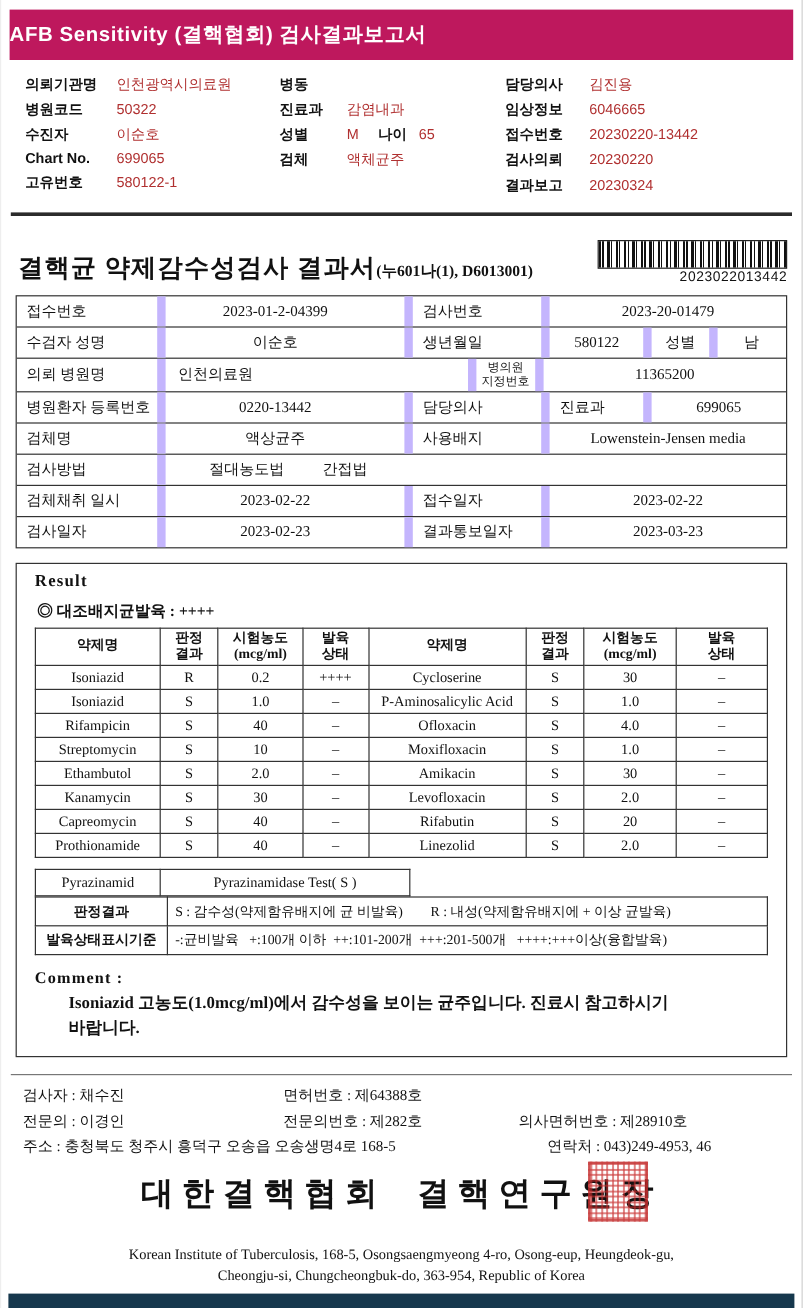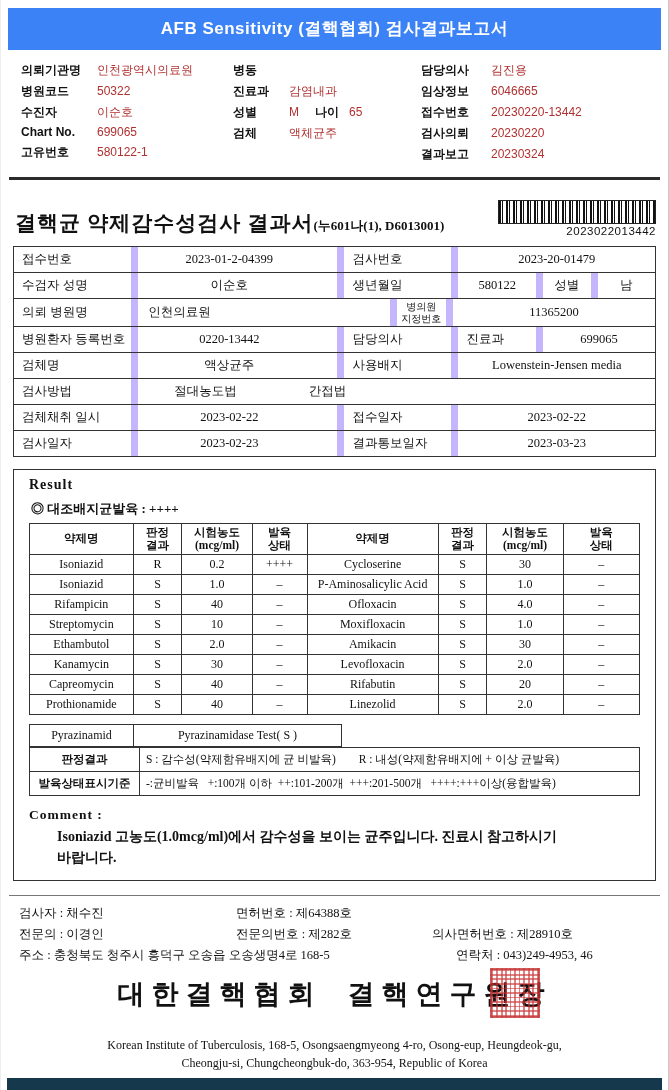--- a/index.html
+++ b/index.html
@@ -15,23 +15,22 @@
   .page {
     position:absolute; inset:0;
     background:#fff;
     border-right:1px solid #c9c9c9;
     border-left:1px solid #eee;
   }
 
   
   .titlebar {
     margin:8px 7px 0;
-    background:#3b82f6;
+    background:#be185d;
     color:#fff;
-    text-align:center;
     font-weight:700;
     font-size:17px;
     padding:9px 0 10px;
     letter-spacing:.5px;
   }
 
   
   .info { display:flex; padding:12px 16px 2px 20px; font-size:12px; }
   .icol1 { width:212px; }
   .icol2 { width:188px; }
@@ -66,21 +65,21 @@
   .frow:first-child { border-top:none; }
   .fcell { border-left:7px solid #c4b5fd; min-height:25px; display:flex; align-items:center; justify-content:center; padding:3px 5px; text-align:center; }
   .fcell:first-child { border-left:none; }
   .flabel { justify-content:flex-start; text-align:left; padding-left:8px; }
   .left { justify-content:flex-start; text-align:left; padding-left:10px; }
   .small-label { font-size:10px; line-height:1.15; white-space:pre-line; padding:2px 1px; }
   .w18 { width:18.3%; } .w29 { width:29.5%; } .w17 { width:17.8%;margin-left:17px; }
   .w13 { width:13.2%; } .w40 { width:40.3%; } .w8 { width:8.5%; } .w9 { width:8.8%; }
   .grow { flex:1; }
   .method-cell { justify-content:flex-start; padding-left:36px; }
-  .method-2 { margin-left:72px; }
+  .method-2 { margin-left:32px; }
 
   
   .result-box { margin:12px 12px 0; border:1.5px solid #333; padding:7px 15px 12px; font-family:"Liberation Serif", serif; }
   .result-label { font-weight:700; font-size:14px; letter-spacing:1px; }
   .control-line { font-size:13px; font-weight:700; margin:7px 0 5px 2px; }
 
   table.drugs { width:100%; border-collapse:collapse; table-layout:fixed; font-size:12px; margin-top:3px;border-radius:28px; }
   .drugs th, .drugs td { border:1px solid #333; text-align:center; padding:2px 2px; overflow:hidden; }
   .drugs th { font-weight:700; white-space:pre-line; line-height:1.12; font-size:11.5px; }
   .drugs td { height:19px; font-size:12px; }

